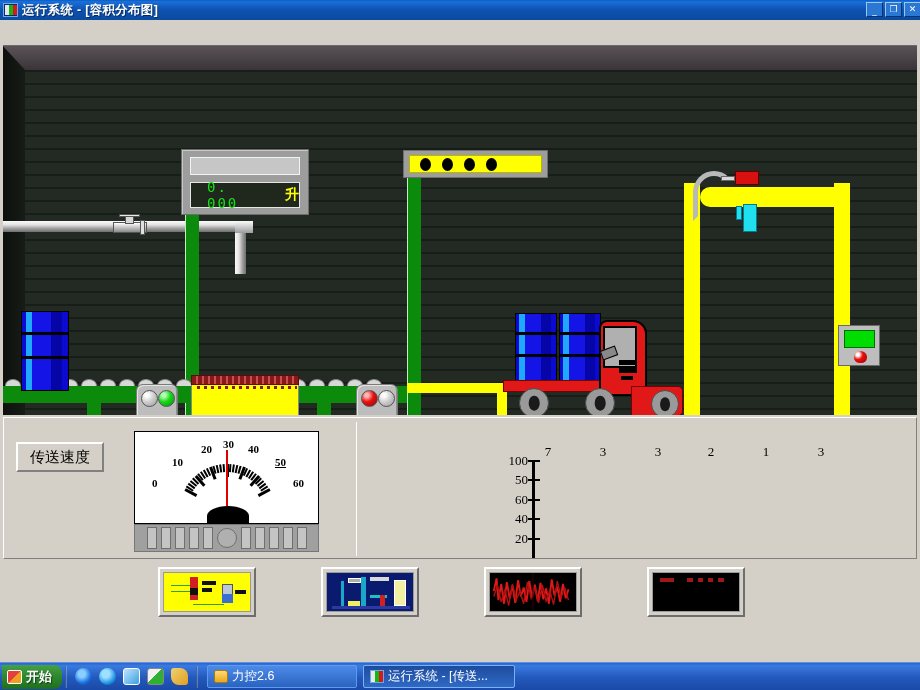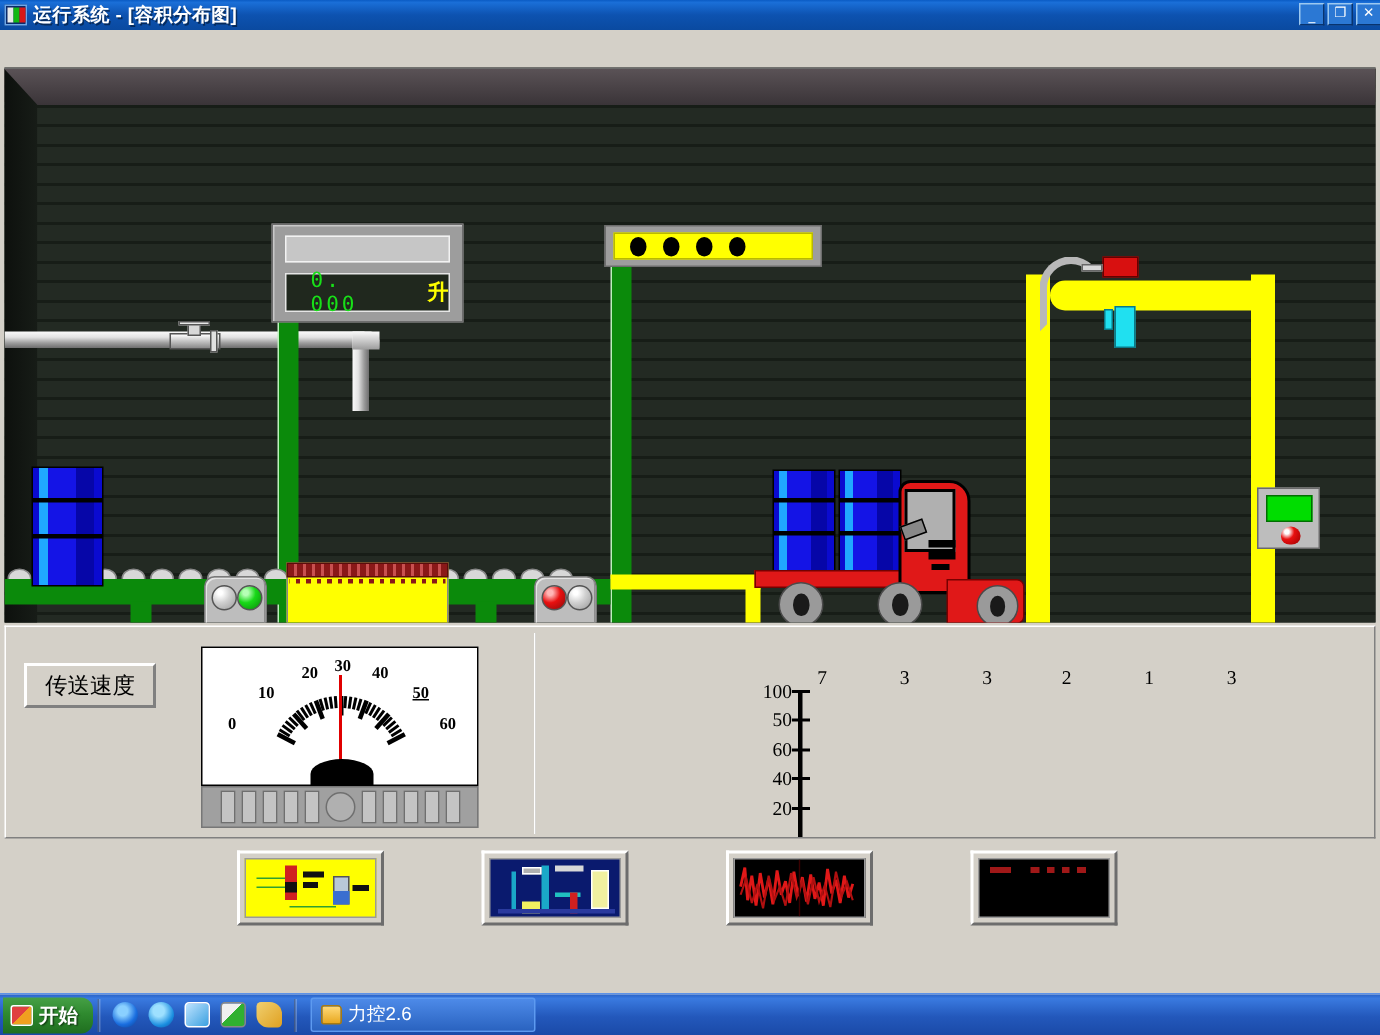--- a/index.html
+++ b/index.html
@@ -495,15 +495,19 @@
       <i style="background:linear-gradient(135deg,#bfe4ff,#3aa0e0);border:1px solid #fff;"></i>
       <i style="background:linear-gradient(135deg,#f0f0f0 0 45%,#30b030 45% 100%);border:1px solid #888;"></i>
       <i style="background:linear-gradient(135deg,#f0d070,#e0a020);border-radius:3px 8px 3px 8px;"></i>
     </div>
     <div class="tb-sep"></div>
 
     <div class="tbtask" style="width:150px;margin-left:6px;">
       <span class="tbicon" style="background:linear-gradient(180deg,#ffd978,#e8a820);border:1px solid #a87a10;border-radius:2px 3px 2px 2px;"></span>
       <span>力控2.6</span>
     </div>
+    <div class="tbtask active" style="width:152px;margin-left:6px;">
+      <span class="tbicon" style="background:linear-gradient(90deg,#e8e8e8 0 33%,#12b812 33% 66%,#d81818 66% 100%);border:1px solid #6ea8e8;"></span>
+      <span>运行系统 - [传送...</span>
+    </div>
 
   </div>
 </div>
 
 </body></html>

